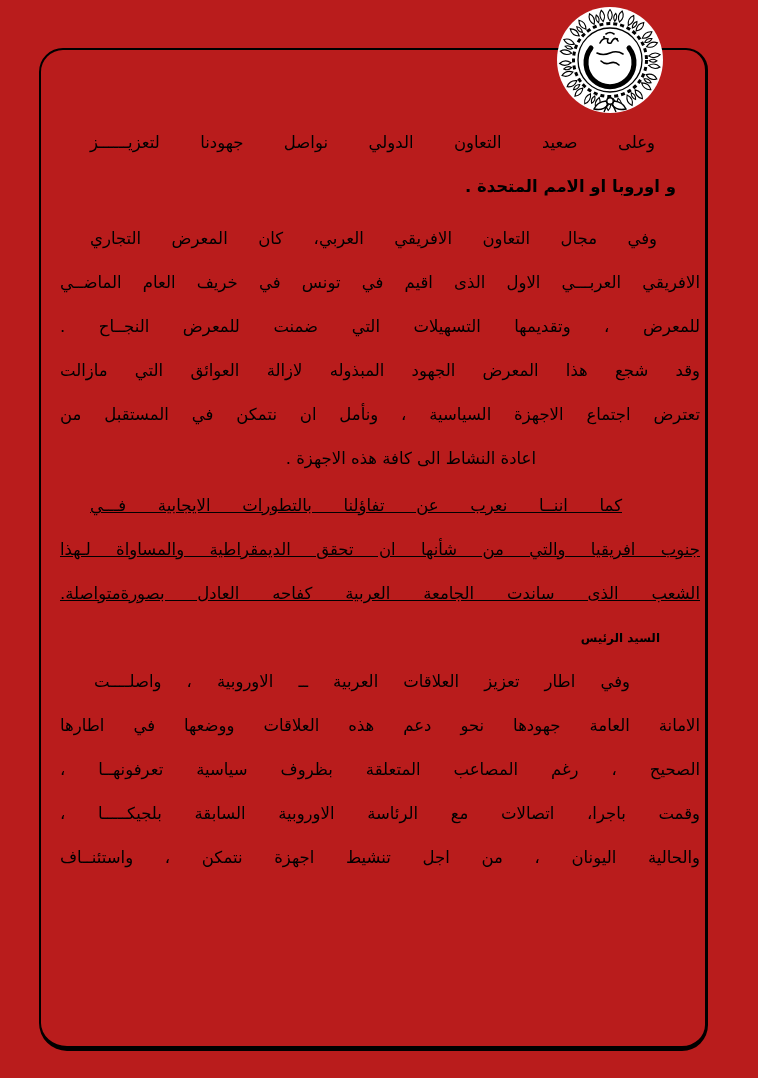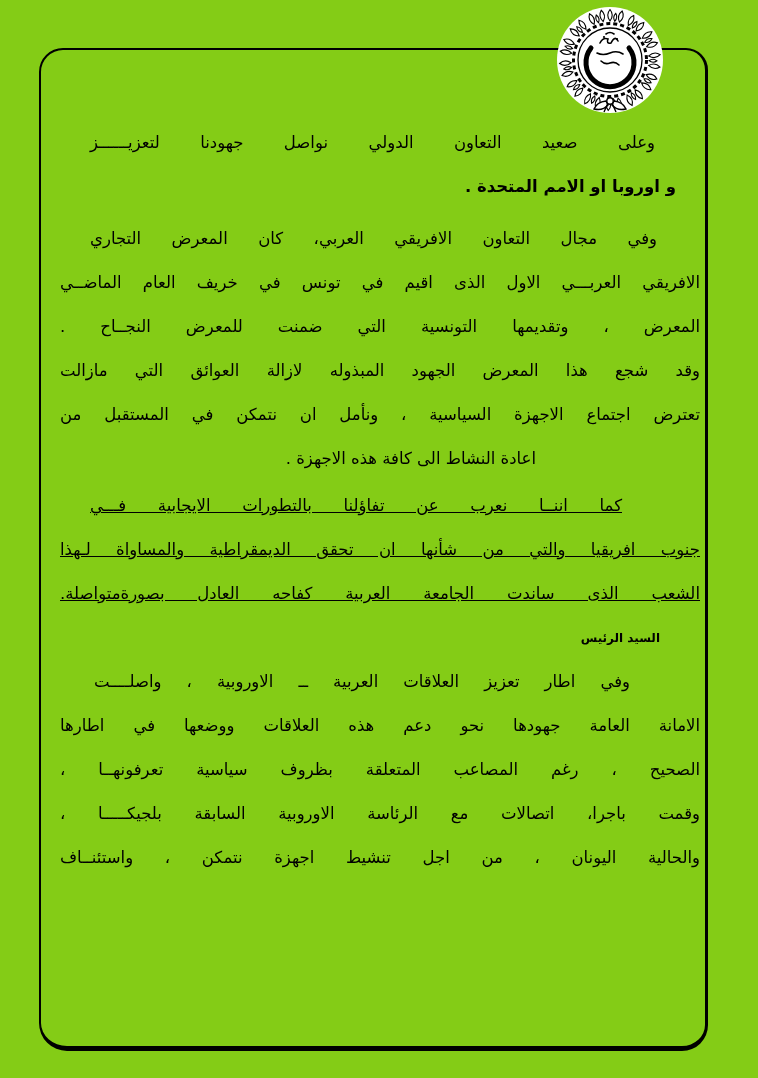--- a/index.html
+++ b/index.html
@@ -2,21 +2,21 @@
 <html lang="ar"><head>
 <meta charset="utf-8">
 <style>
   html,body{margin:0;padding:0;}
   body{
     width:758px;height:1078px;
     background:#ffffff;
     font-family:"DejaVu Sans",sans-serif;
     position:relative;overflow:hidden;
   }
-  .page{position:absolute;inset:0;background:#84cc16;}
+  .page{position:absolute;inset:0;background:#b91c1c;}
   .frame{
     position:absolute;left:39px;top:48px;width:664px;height:996px;
     border:2px solid #000;
     border-right-width:3px;
     border-bottom-width:5px;
     border-radius:24px 22px 26px 28px;
   }
   .emblem-wrap{
     position:absolute;left:556px;top:6px;width:108px;height:108px;
   }
@@ -125,21 +125,21 @@
   <div class="textblock">
 
     <div>
       <div class="line" style="padding-right:45px;padding-left:30px;">وعلى صعيد التعاون الدولي نواصل جهودنا لتعزيــــــز</div>
       <div class="line short" style="padding-right:24px;font-weight:bold;">و اوروبا او الامم المتحدة .</div>
     </div>
 
     <div class="para-b">
       <div class="line" style="padding-right:43px;padding-left:30px;">وفي مجال التعاون الافريقي العربي، كان المعرض التجاري</div>
       <div class="line">الافريقي العربـــي الاول الذى اقيم في تونس في خريف العام الماضــي</div>
-      <div class="line">المعرض ، وتقديمها التونسية التي ضمنت للمعرض النجــاح .</div>
+      <div class="line">للمعرض ، وتقديمها التسهيلات التي ضمنت للمعرض النجــاح .</div>
       <div class="line">وقد شجع هذا المعرض الجهود المبذوله لازالة العوائق التي مازالت</div>
       <div class="line">تعترض اجتماع الاجهزة السياسية ، ونأمل ان نتمكن في المستقبل من</div>
       <div class="line short" style="padding-right:164px;">اعادة النشاط الى كافة هذه الاجهزة .</div>
     </div>
 
     <div class="para-c">
       <div class="line" style="padding-right:78px;padding-left:30px;">كما اننــا نعرب عن تفاؤلنا بالتطورات الايجابية فـــي</div>
       <div class="line">جنوب افريقيا والتي من شأنها ان تحقق الديمقراطية والمساواة لـهذا</div>
       <div class="line">الشعب الذى ساندت الجامعة العربية كفاحه العادل بصورةمتواصلة.</div>
     </div>

